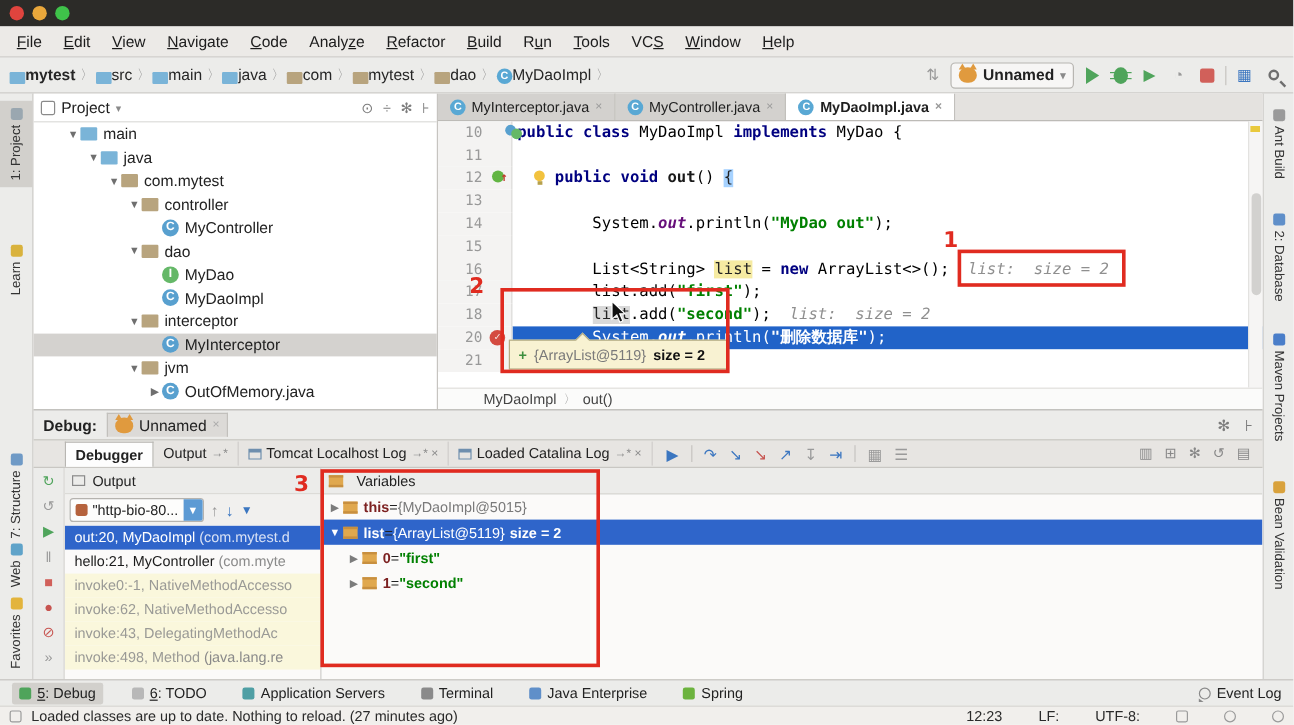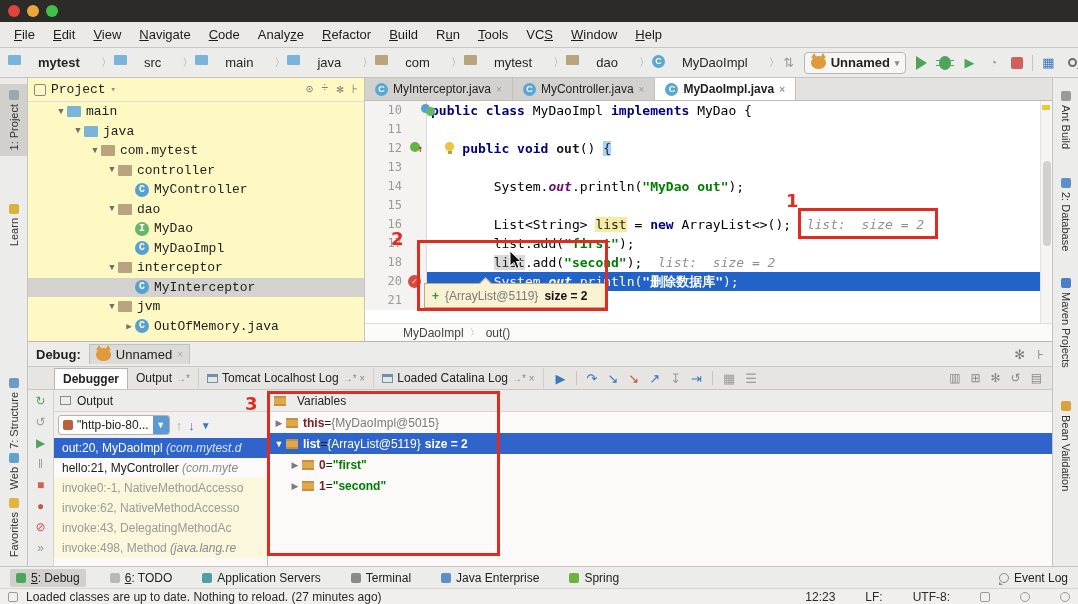--- a/index.html
+++ b/index.html
@@ -13,21 +13,21 @@
   .titlebar .t-text { color:#d6d4d0; font-size:12px; font-weight:bold; }
 
   
   .menubar { position:absolute; left:0; top:22px; width:1078px; height:26px; background:#eceae7; border-bottom:1px solid #c9c7c3; display:flex; align-items:center; padding-left:6px; gap:2px; }
   .menu-item { padding:3px 8px; color:#1c1c1c; cursor:default; }
   .menu-item u { text-decoration:underline; }
 
   
   .toolbar { position:absolute; left:0; top:48px; width:1078px; height:30px; background:#ececea; border-bottom:1px solid #c6c4c0; display:flex; align-items:center; padding:0 8px; }
   .crumbs { display:flex; align-items:center; gap:2px; flex:1; }
-  .crumb { display:flex; align-items:flex-start; gap:17px; font-size:13px; color:#262626; }
+  .crumb { display:flex; align-items:flex-end; gap:0; font-size:13px; color:#262626; }
   .crumb .sep { color:#9a9a9a; margin-left:4px; font-size:11px; }
   .mini-folder { width:13px; height:10px; border-radius:1px; position:relative; }
   .mf-blue { background:#7ab4d8; } .mf-tan { background:#b8a47e; }
   .mini-class { width:13px; height:13px; border-radius:50%; background:#59a8d4; color:#fff; font-size:9px; font-weight:bold; text-align:center; line-height:13px; }
   .tb-right { display:flex; align-items:center; gap:6px; }
   .combo { display:flex; align-items:center; gap:5px; background:#f7f6f5; border:1px solid #b8b6b2; border-radius:4px; height:22px; padding:0 6px; font-weight:bold; }
   .cat { width:15px; height:13px; background:#e09a3e; border-radius:50% 50% 45% 45%; position:relative; }
   .cat:before, .cat:after { content:""; position:absolute; top:-3px; border-left:3px solid transparent; border-right:3px solid transparent; border-bottom:5px solid #e09a3e; }
   .cat:before { left:0; } .cat:after { right:0; }
   .icon-btn { width:18px; height:18px; display:flex; align-items:center; justify-content:center; font-size:13px; }
@@ -42,21 +42,21 @@
   
   .stripe-left { position:absolute; left:0; top:78px; width:28px; height:488px; background:#ececea; border-right:1px solid #c6c4c0; }
   .stripe-right { position:absolute; right:0; top:78px; width:26px; height:488px; background:#ececea; border-left:1px solid #c6c4c0; }
   .vlabel { position:absolute; left:0; width:100%; display:flex; flex-direction:column; align-items:center; gap:4px; font-size:11px; color:#333; }
   .vlabel .txt-up { writing-mode:vertical-rl; transform:rotate(180deg); }
   .vlabel .txt-dn { writing-mode:vertical-rl; }
   .vlabel.active { background:#d2d0cc; }
   .s-ico { width:10px; height:10px; border-radius:2px; }
 
   
-  .project { position:absolute; left:28px; top:78px; width:337px; height:263px; background:#fef9c3; border-right:1px solid #c6c4c0;font-family:Liberation Mono, monospace; }
+  .project { position:absolute; left:28px; top:78px; width:337px; height:263px; background:#ffffff; border-right:1px solid #c6c4c0; }
   .proj-head { height:24px; display:flex; align-items:center; padding:0 6px; gap:5px; border-bottom:1px solid #dddcda; color:#222; }
   .proj-head .ph-icons { margin-left:auto; display:flex; gap:8px; color:#7d7d7d; font-size:12px; }
   .tree { position:relative; font-size:13px; }
   .tree-row { height:19.5px; display:flex; align-items:center; white-space:nowrap; }
   .tree-row.sel { background:#d4d2cf; }
   .tw-arrow { width:12px; color:#6f6f6f; font-size:9px; text-align:center; flex:none; }
   .t-ico { flex:none; margin-right:5px; }
   .t-folder { width:14px; height:11px; border-radius:1px; }
   .t-class { width:14px; height:14px; border-radius:50%; color:#fff; font-size:10px; font-weight:bold; text-align:center; line-height:14px; }
 
@@ -121,21 +121,21 @@
   .dbg-lcol { flex:none; width:26px; background:#ececea; border-right:1px solid #d4d2cf; display:flex; flex-direction:column; align-items:center; padding-top:4px; gap:7px; font-size:12px; }
   .frames { flex:none; width:214px; border-right:1px solid #c6c4c0; background:#fbfaf9; display:flex; flex-direction:column; overflow:hidden; }
   .pane-head { height:22px; display:flex; align-items:center; gap:6px; padding:0 6px; background:#ececea; border-bottom:1px solid #d8d6d3; font-size:12px; color:#222; }
   .thread-row { height:26px; display:flex; align-items:center; gap:6px; padding:0 4px; background:#f1f0ee; }
   .thread-dd { display:flex; align-items:center; height:20px; border:1px solid #b5b3af; background:#fdfdfc; border-radius:3px; font-size:12px; overflow:hidden; }
   .thread-dd .tname { padding:0 4px; display:flex; gap:4px; align-items:center; white-space:nowrap; }
   .thread-dd .darr { width:16px; height:20px; background:#5c9ad4; color:#fff; font-size:9px; display:flex; align-items:center; justify-content:center; }
   .th-ico { width:10px; height:10px; border-radius:2px; background:#b5623c; }
   .frame-list { flex:1; font-size:12px; white-space:nowrap; overflow:hidden; }
   .frame-row { height:20px; line-height:20px; padding-left:8px; color:#1b1b1b; }
-  .frame-row .floc { font-style:italic; color:#8a8a8a; }
+  .frame-row .floc { color:#8a8a8a; }
   .frame-row.sel { background:#2f65ca; color:#fff; }
   .frame-row.sel .floc { color:#d9e2f5; }
   .frame-row.muted { background:#faf7dc; color:#9a9a96; }
   .vars { flex:1; background:#fbfaf9; overflow:hidden; }
   .var-row { height:21px; display:flex; align-items:center; font-size:12px; white-space:nowrap; }
   .var-row .vx { width:14px; text-align:center; color:#7c7c7c; font-size:9px; flex:none; }
   .var-ico { flex:none; width:12px; height:10px; margin-right:5px; border-top:2.5px solid #c88f3f; border-bottom:2.5px solid #c88f3f; background:#e0a84e; }
   .var-name { color:#7c2020; font-weight:bold; }
   .var-val { color:#7a7a7a; }
   .var-val.str { color:#008000; font-weight:bold; }

